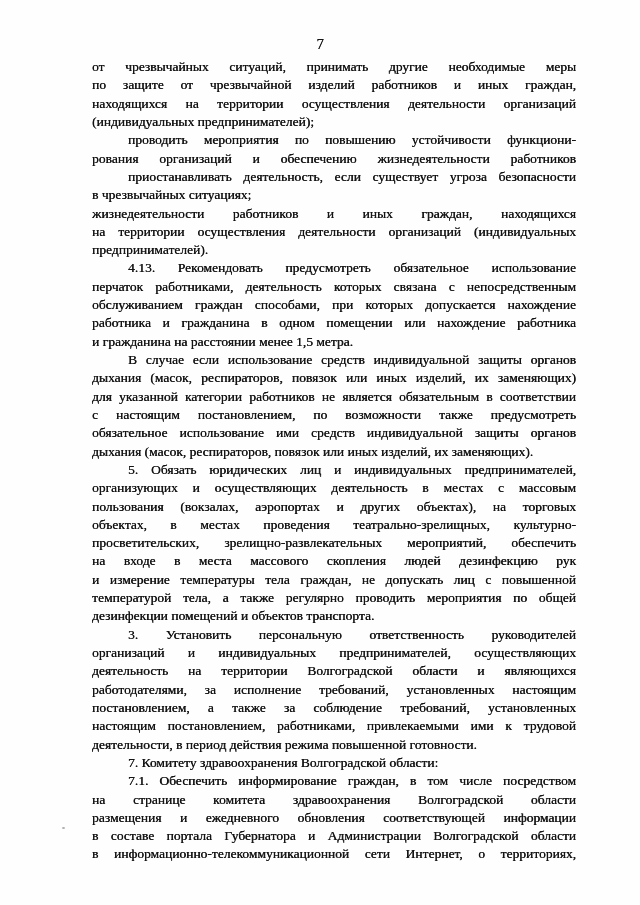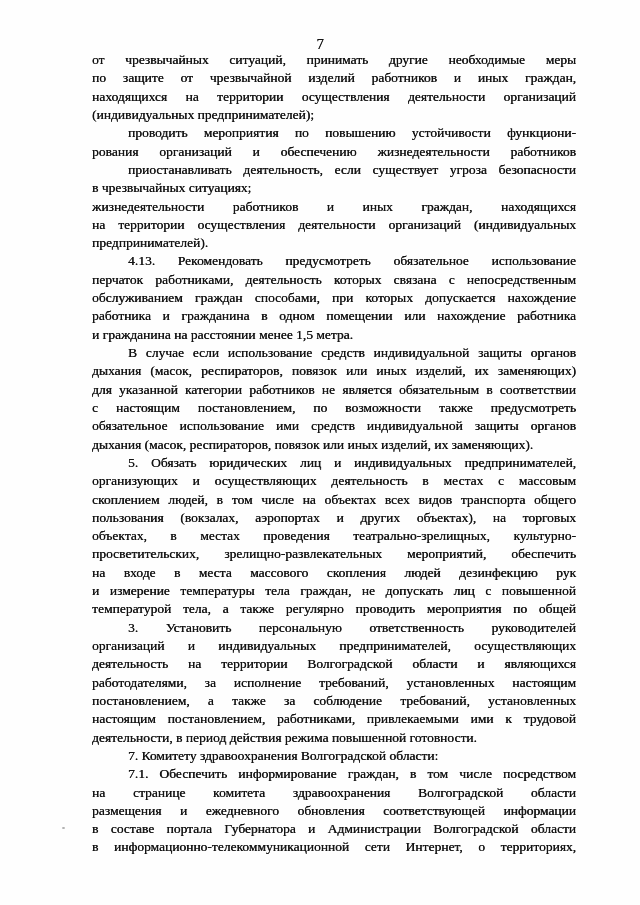--- a/index.html
+++ b/index.html
@@ -21,21 +21,21 @@
     top: 36px;
     left: 0;
     width: 640px;
     text-align: center;
     font-size: 14.5px;
     line-height: 16px;
     text-shadow: 0.3px 0 0 currentColor;
   }
   .text-block {
     position: absolute;
-    top: 51px;
+    top: 58px;
     left: 92px;
     width: 484px;
     font-size: 13.5px;
     line-height: 18.32px;
     text-shadow: 0.3px 0 0 currentColor;
   }
   .line {
     text-align: justify;
     text-align-last: justify;
     height: 18.32px;
@@ -86,27 +86,27 @@
       <div class="line">работника и гражданина в одном помещении или нахождение работника</div>
       <div class="line nojust">и гражданина на расстоянии менее 1,5 метра.</div>
       <div class="line indent">В случае если использование средств индивидуальной защиты органов</div>
       <div class="line">дыхания (масок, респираторов, повязок или иных изделий, их заменяющих)</div>
       <div class="line">для указанной категории работников не является обязательным в соответствии</div>
       <div class="line">с настоящим постановлением, по возможности также предусмотреть</div>
       <div class="line">обязательное использование ими средств индивидуальной защиты органов</div>
       <div class="line nojust">дыхания (масок, респираторов, повязок или иных изделий, их заменяющих).</div>
       <div class="line indent">5. Обязать юридических лиц и индивидуальных предпринимателей,</div>
       <div class="line">организующих и осуществляющих деятельность в местах с массовым</div>
-      <div class="line">скоплением людей, в том числе на объектах всех видов транспорта общего</div>
       <div class="line">пользования (вокзалах, аэропортах и других объектах), на торговых</div>
       <div class="line">объектах, в местах проведения театрально-зрелищных, культурно-</div>
       <div class="line">просветительских, зрелищно-развлекательных мероприятий, обеспечить</div>
       <div class="line">на входе в места массового скопления людей дезинфекцию рук</div>
       <div class="line">и измерение температуры тела граждан, не допускать лиц с повышенной</div>
       <div class="line">температурой тела, а также регулярно проводить мероприятия по общей</div>
+      <div class="line nojust">дезинфекции помещений и объектов транспорта.</div>
       <div class="line indent">3. Установить персональную ответственность руководителей</div>
       <div class="line">организаций и индивидуальных предпринимателей, осуществляющих</div>
       <div class="line">деятельность на территории Волгоградской области и являющихся</div>
       <div class="line">работодателями, за исполнение требований, установленных настоящим</div>
       <div class="line">постановлением, а также за соблюдение требований, установленных</div>
       <div class="line">настоящим постановлением, работниками, привлекаемыми ими к трудовой</div>
       <div class="line nojust">деятельности, в период действия режима повышенной готовности.</div>
       <div class="line indent nojust">7. Комитету здравоохранения Волгоградской области:</div>
       <div class="line indent">7.1. Обеспечить информирование граждан, в том числе посредством</div>
       <div class="line">на странице комитета здравоохранения Волгоградской области</div>

